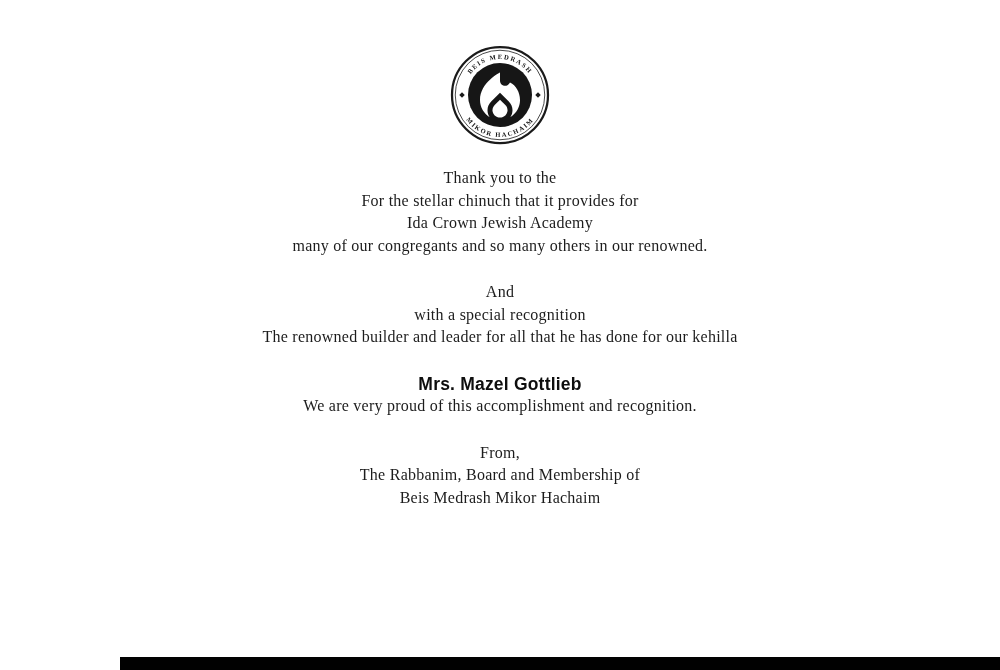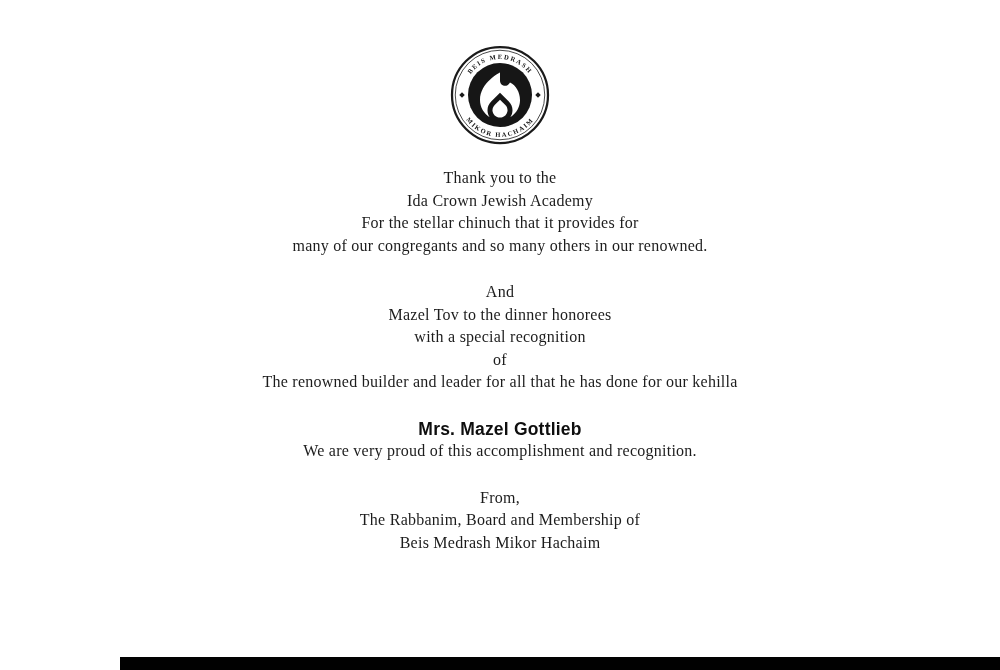--- a/index.html
+++ b/index.html
@@ -74,30 +74,28 @@
       </text>
       <polygon points="18.5,100 24,94.5 29.5,100 24,105.5" fill="#1a1a1a"></polygon>
       <polygon points="170.5,100 176,94.5 181.5,100 176,105.5" fill="#1a1a1a"></polygon>
     </svg>
   </div>
 
   <div class="content">
 
     <p class="para">
       <span class="line">Thank you to the</span>
+      <span class="line">For the stellar chinuch that it provides for</span>
       <span class="line">Ida Crown Jewish Academy</span>
-      <span class="line">For the stellar chinuch that it provides for</span>
       <span class="line">many of our congregants and so many others in our renowned.</span>
     </p>
 
     <p class="para">
       <span class="line">And</span>
-      <span class="line">Mazel Tov to the dinner honorees</span>
       <span class="line">with a special recognition</span>
-      <span class="line">of</span>
       <span class="line">The renowned builder and leader for all that he has done for our kehilla</span>
     </p>
 
     <p class="para">
       <span class="line honoree">Mrs. Mazel Gottlieb</span>
       <span class="line">We are very proud of this accomplishment and recognition.</span>
     </p>
 
     <p class="para">
       <span class="line">From,</span>

